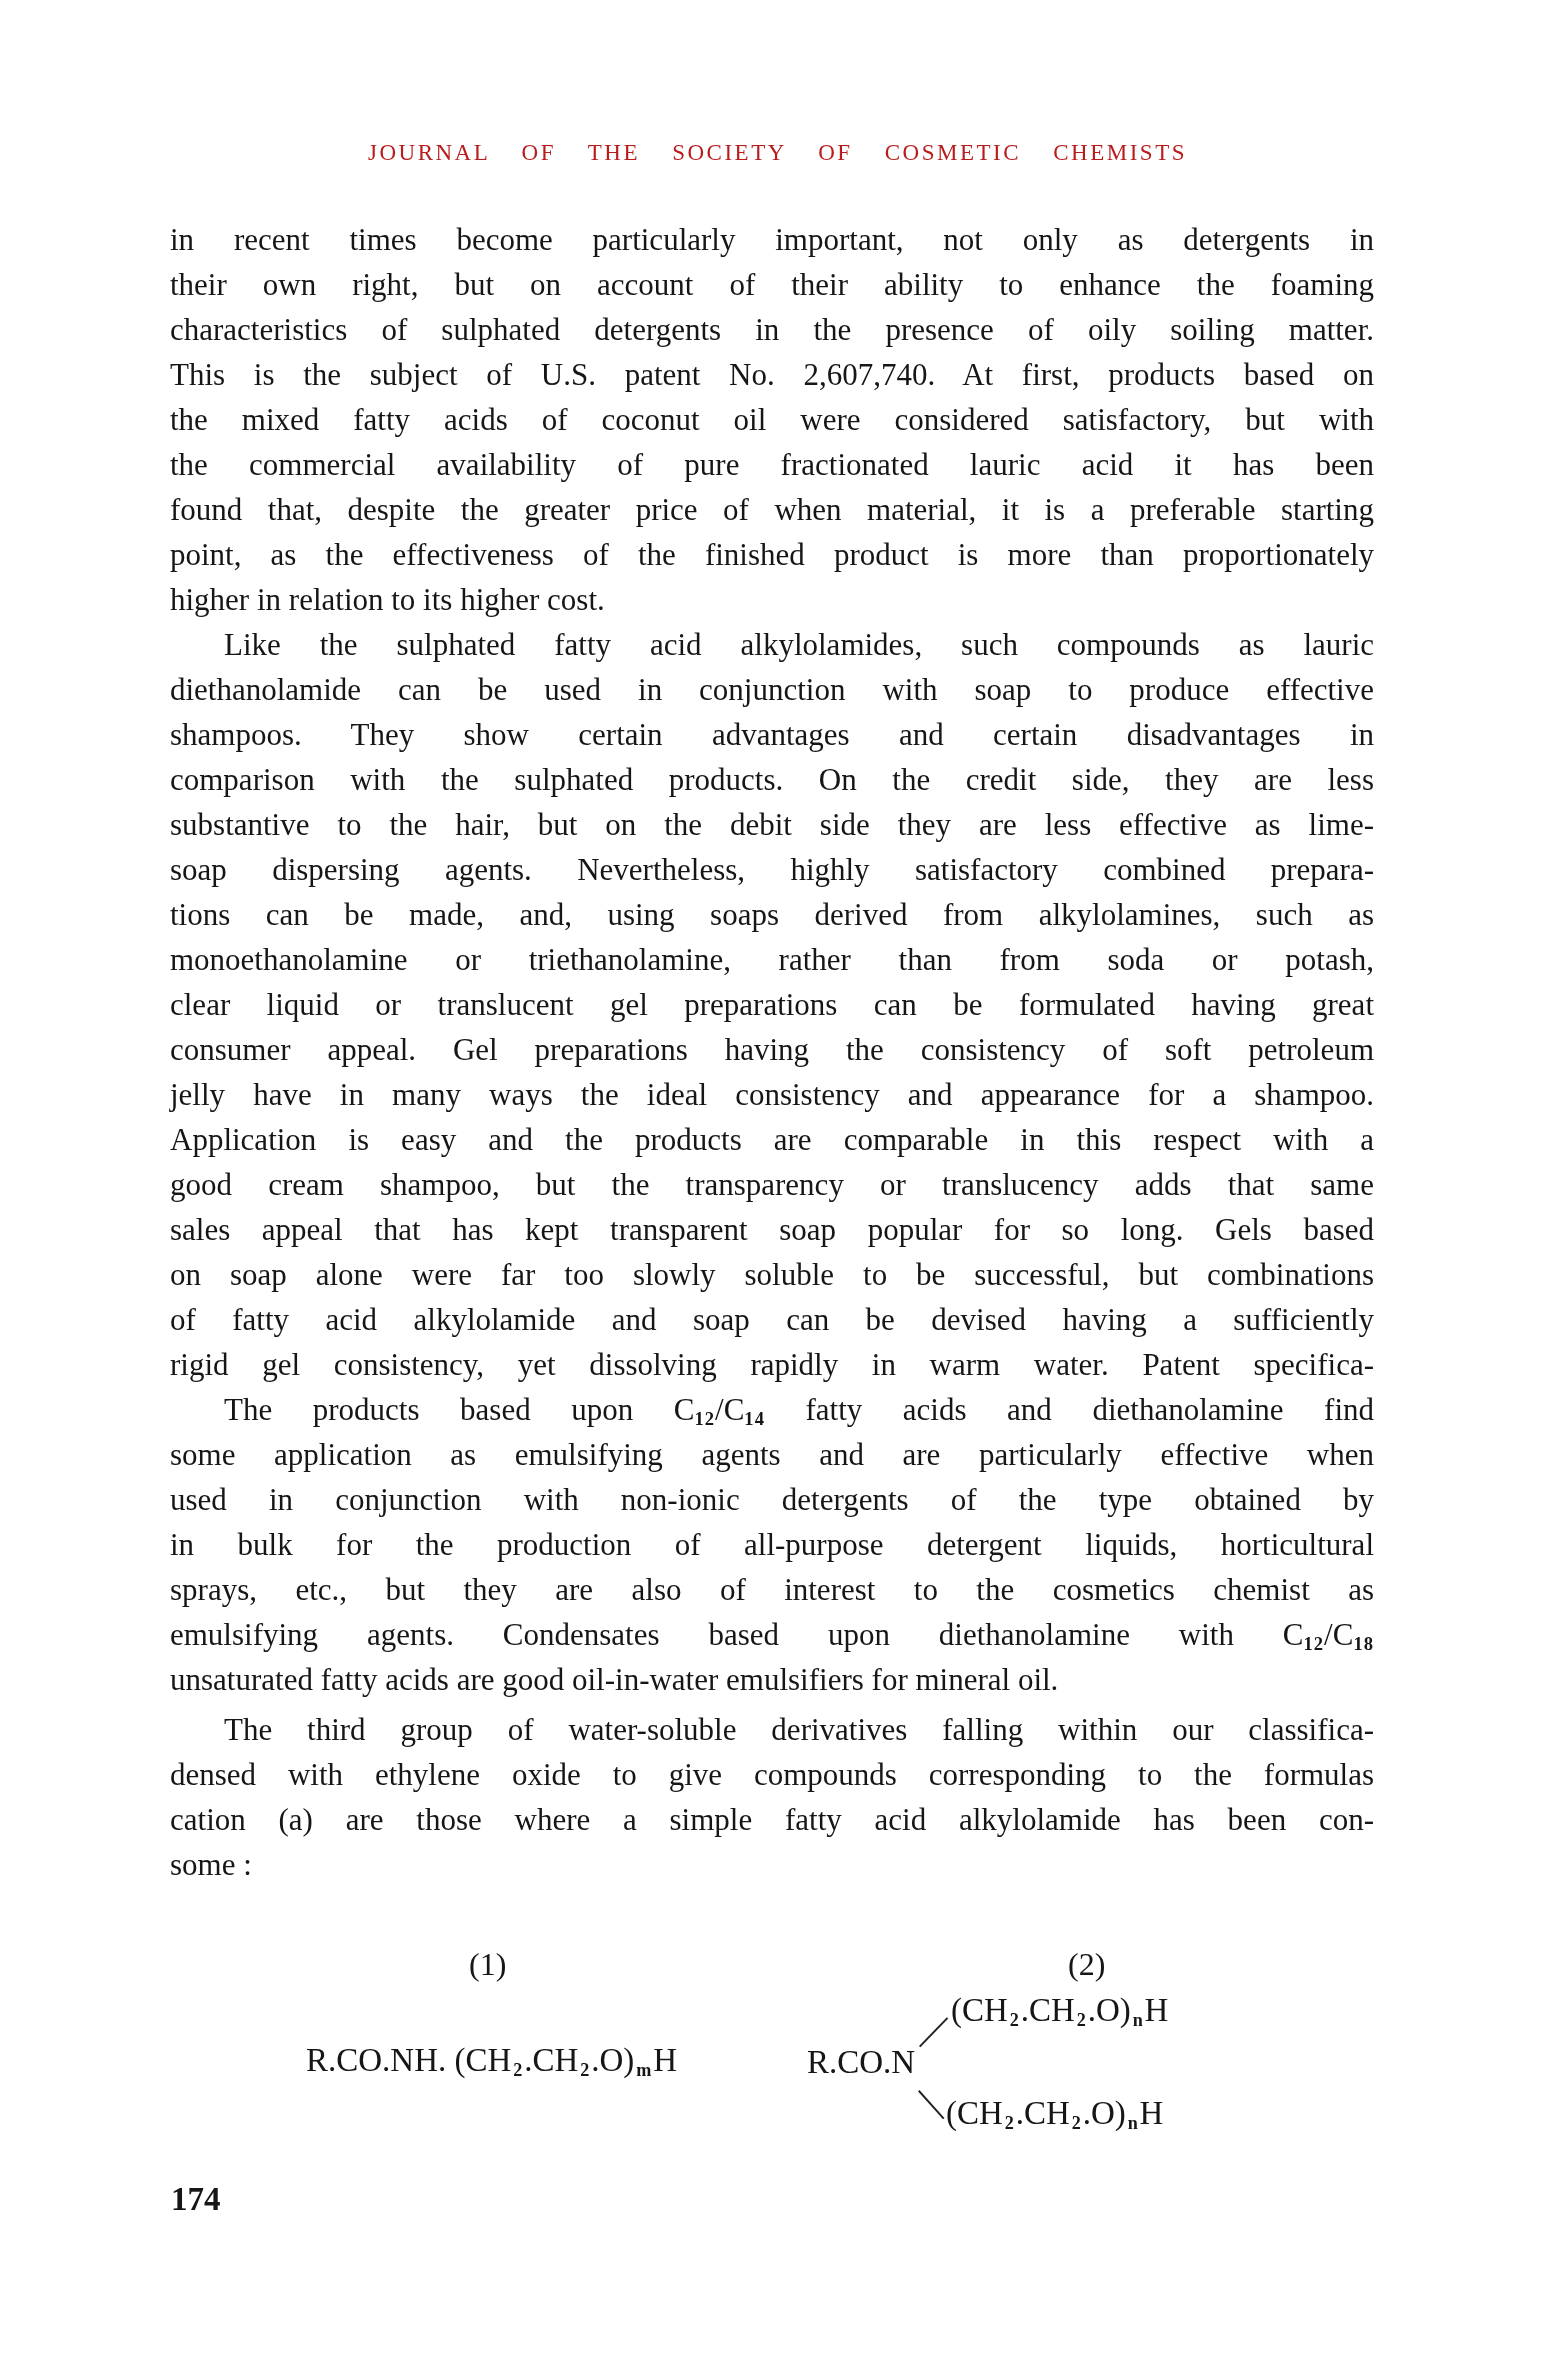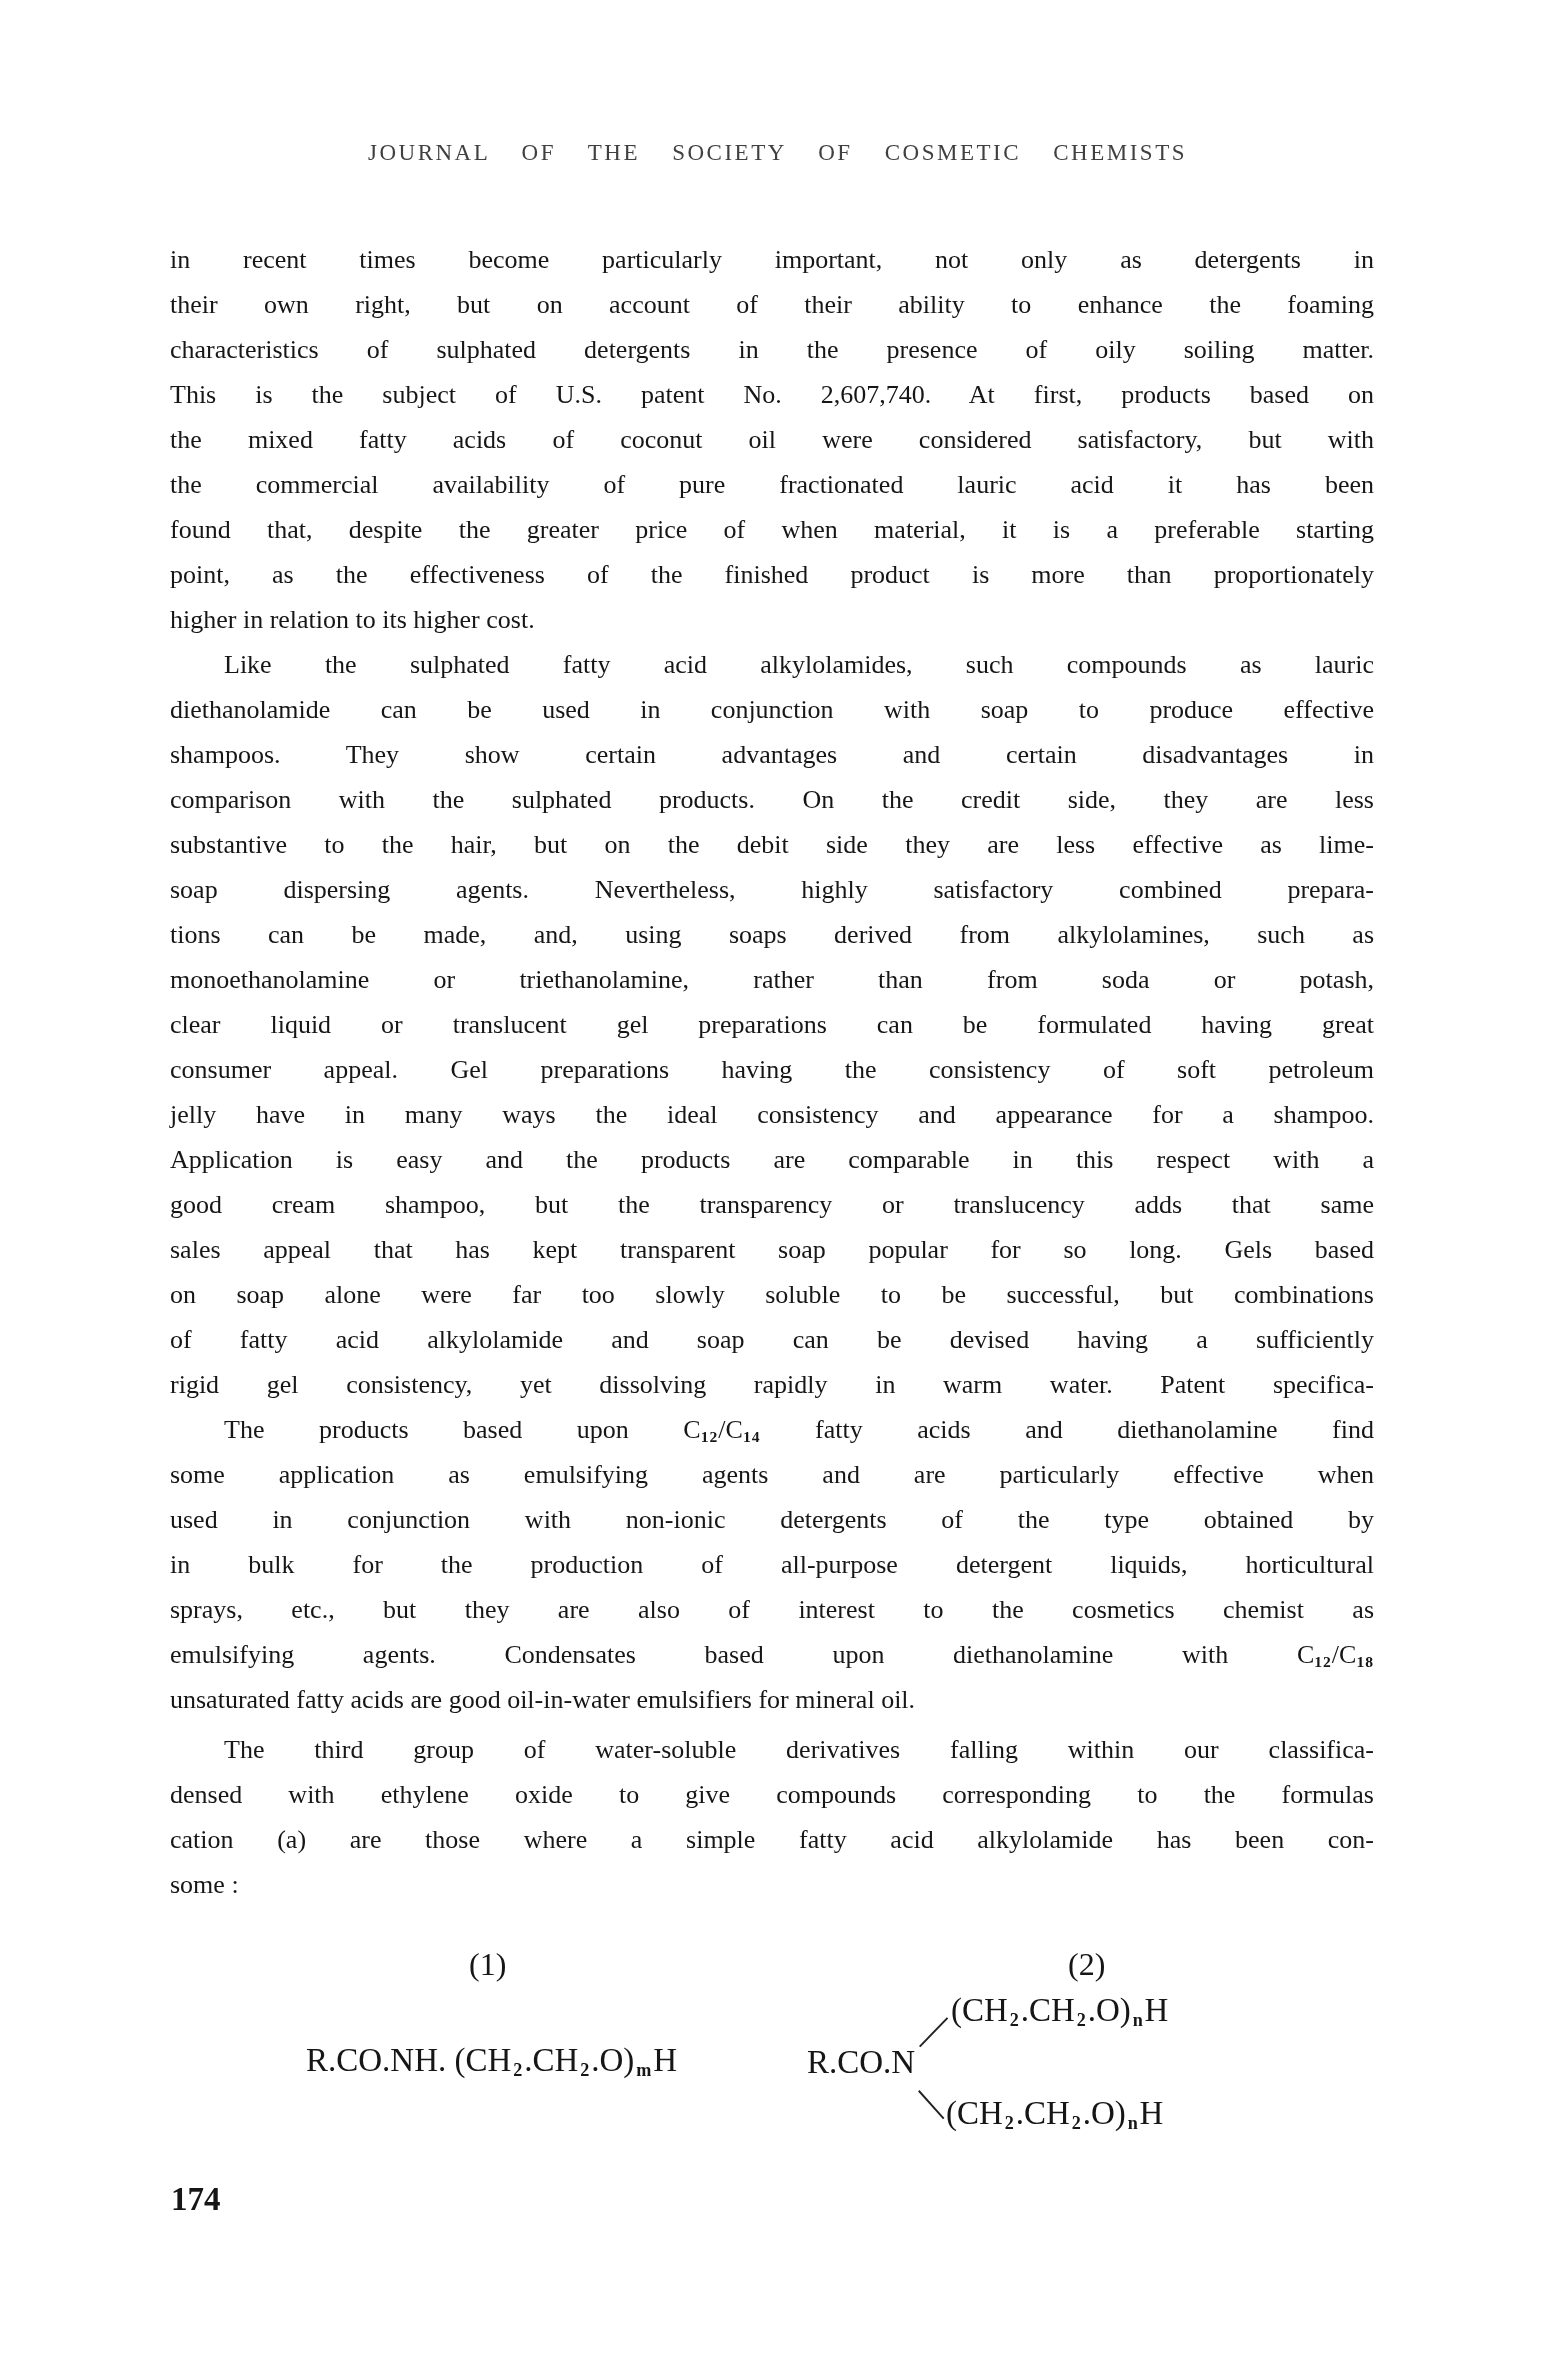--- a/index.html
+++ b/index.html
@@ -3,25 +3,25 @@
 <meta charset="utf-8">
 <style>
   html, body { margin: 0; padding: 0; background: #ffffff; }
   body {
     width: 1542px; height: 2371px; position: relative; overflow: hidden;
     font-family: "Liberation Serif", "DejaVu Serif", serif; color: #161616;
   }
   .running-head {
     position: absolute; left: 368px; top: 140px; width: 819px;
     font-size: 23px; letter-spacing: 2.5px; white-space: nowrap;
-    text-align: justify; text-align-last: justify; color: #404040;
+    text-align: justify; text-align-last: justify; color: #b91c1c;
   }
   .column {
     position: absolute; left: 170px; top: 217px; width: 1204px;
-    font-size: 26px; line-height: 45px; margin-top: 20px;
+    font-size: 31px; line-height: 45px;
   }
   .para { margin: 0; }
   .para.gap { margin-top: 4.8px; }
   .line {
     display: block; white-space: nowrap; text-align: justify; text-align-last: justify;
     height: 45px; overflow: visible;
   }
   .line.last { text-align-last: left; }
   .line.indent { padding-left: 54px; }
   .sub { font-size: 0.6em; vertical-align: -0.25em; font-weight: bold; letter-spacing: 1px; }

